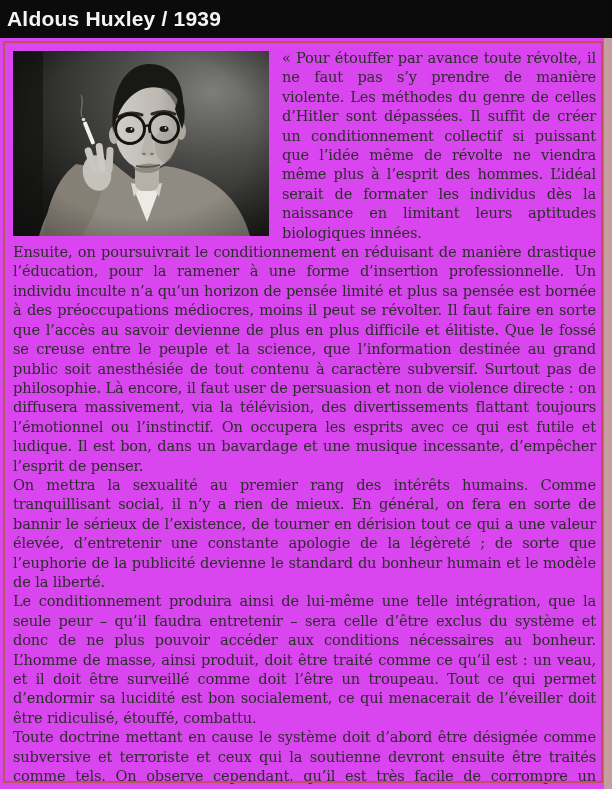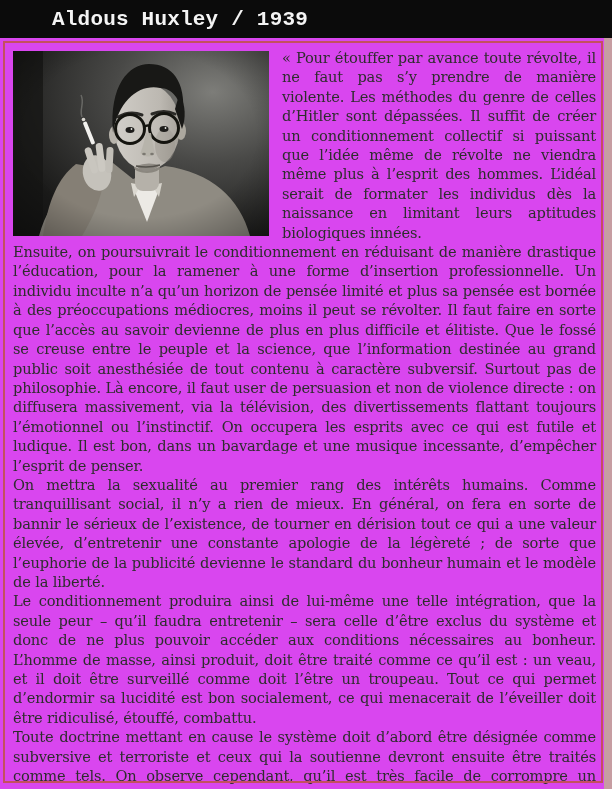--- a/index.html
+++ b/index.html
@@ -14,28 +14,27 @@
 
   
   .titlebar {
     width: 612px;
     height: 38px;
     background: #0b0b0b;
     display: flex;
     align-items: center;
   }
   .titlebar .title {
-    font-family: Liberation Mono, monospace;
+    font-family: Liberation Sans, sans-serif;
     font-weight: bold;
     font-size: 21px;
     letter-spacing: 0.2px;
     color: #f4f4f4;
-    padding-left: 20px;
+    padding-left: 7px;
     white-space: nowrap;
-    margin-left: 32px;
   }
 
   
   .page {
     position: relative;
     width: 612px;
     height: 751px;
     background: #d946ef;
   }
   .edge-strip {

